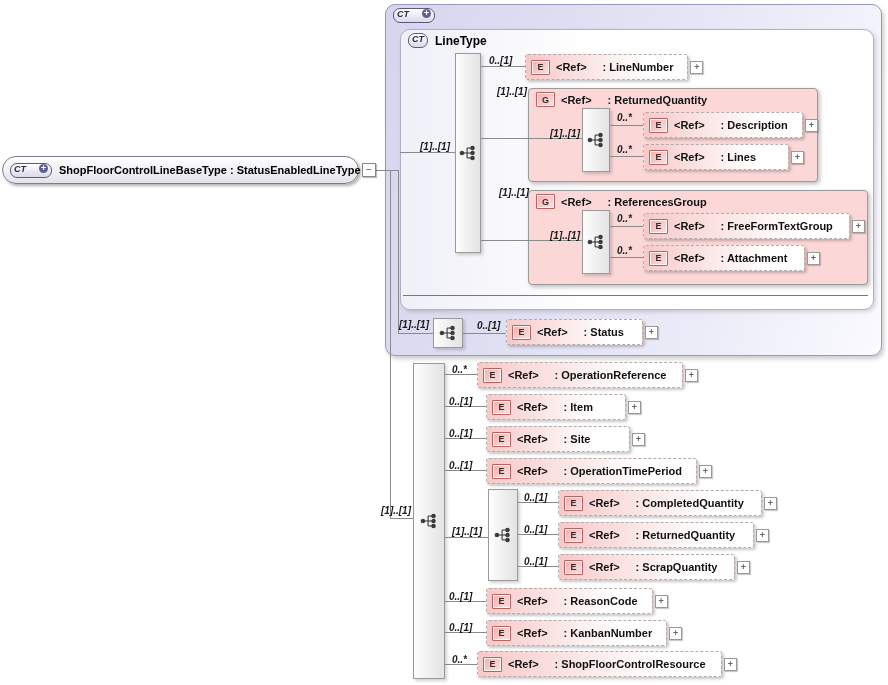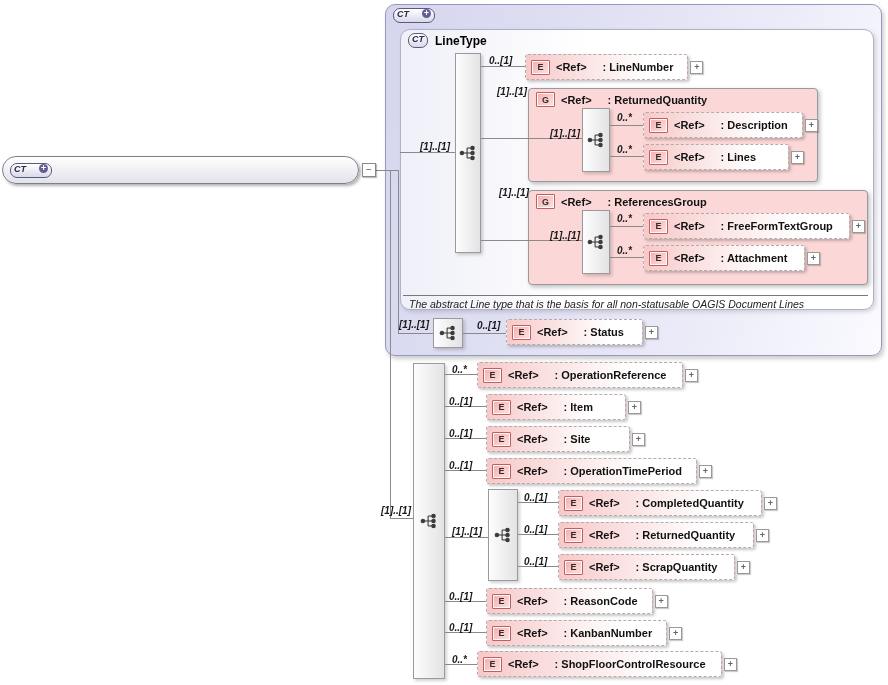--- a/index.html
+++ b/index.html
@@ -73,21 +73,20 @@
   </div>
 
   <div class="whitebox"></div>
   <div class="boxhead" style="left:408px;top:33px">
     <span class="ctpill">
         <span>CT</span>
       </span>
     <span>LineType</span>
   </div>
   <div class="sep"></div>
-  <div class="note">The abstract Line type that is the basis for all non-statusable OAGIS Document Lines</div>
 
   <div class="gbox" style="left:528px;top:88px;width:290px;height:94px"></div>
   <div class="ghead" style="left:536px;top:92px">
     <span class="badge">G</span>
     <span class="ref">&lt;Ref&gt;</span>
     <span class="nm">: ReturnedQuantity</span>
   </div>
 
   <div class="gbox" style="left:528px;top:190px;width:340px;height:95px"></div>
   <div class="ghead" style="left:536px;top:194px">
@@ -320,16 +319,17 @@
       <span class="nm">: ShopFloorControlResource</span>
     </div>
     <div class="expand">+</div>
   </div>
 
   <div class="pill">
     <span class="ctpill">
         <span>CT</span>
         <span class="plusdot">+</span>
       </span>
+    <span>ShopFloorControlLineBaseType : StatusEnabledLineType</span>
   </div>
   <div class="collapse">−</div>
 
 </div>
 
 </body></html>

